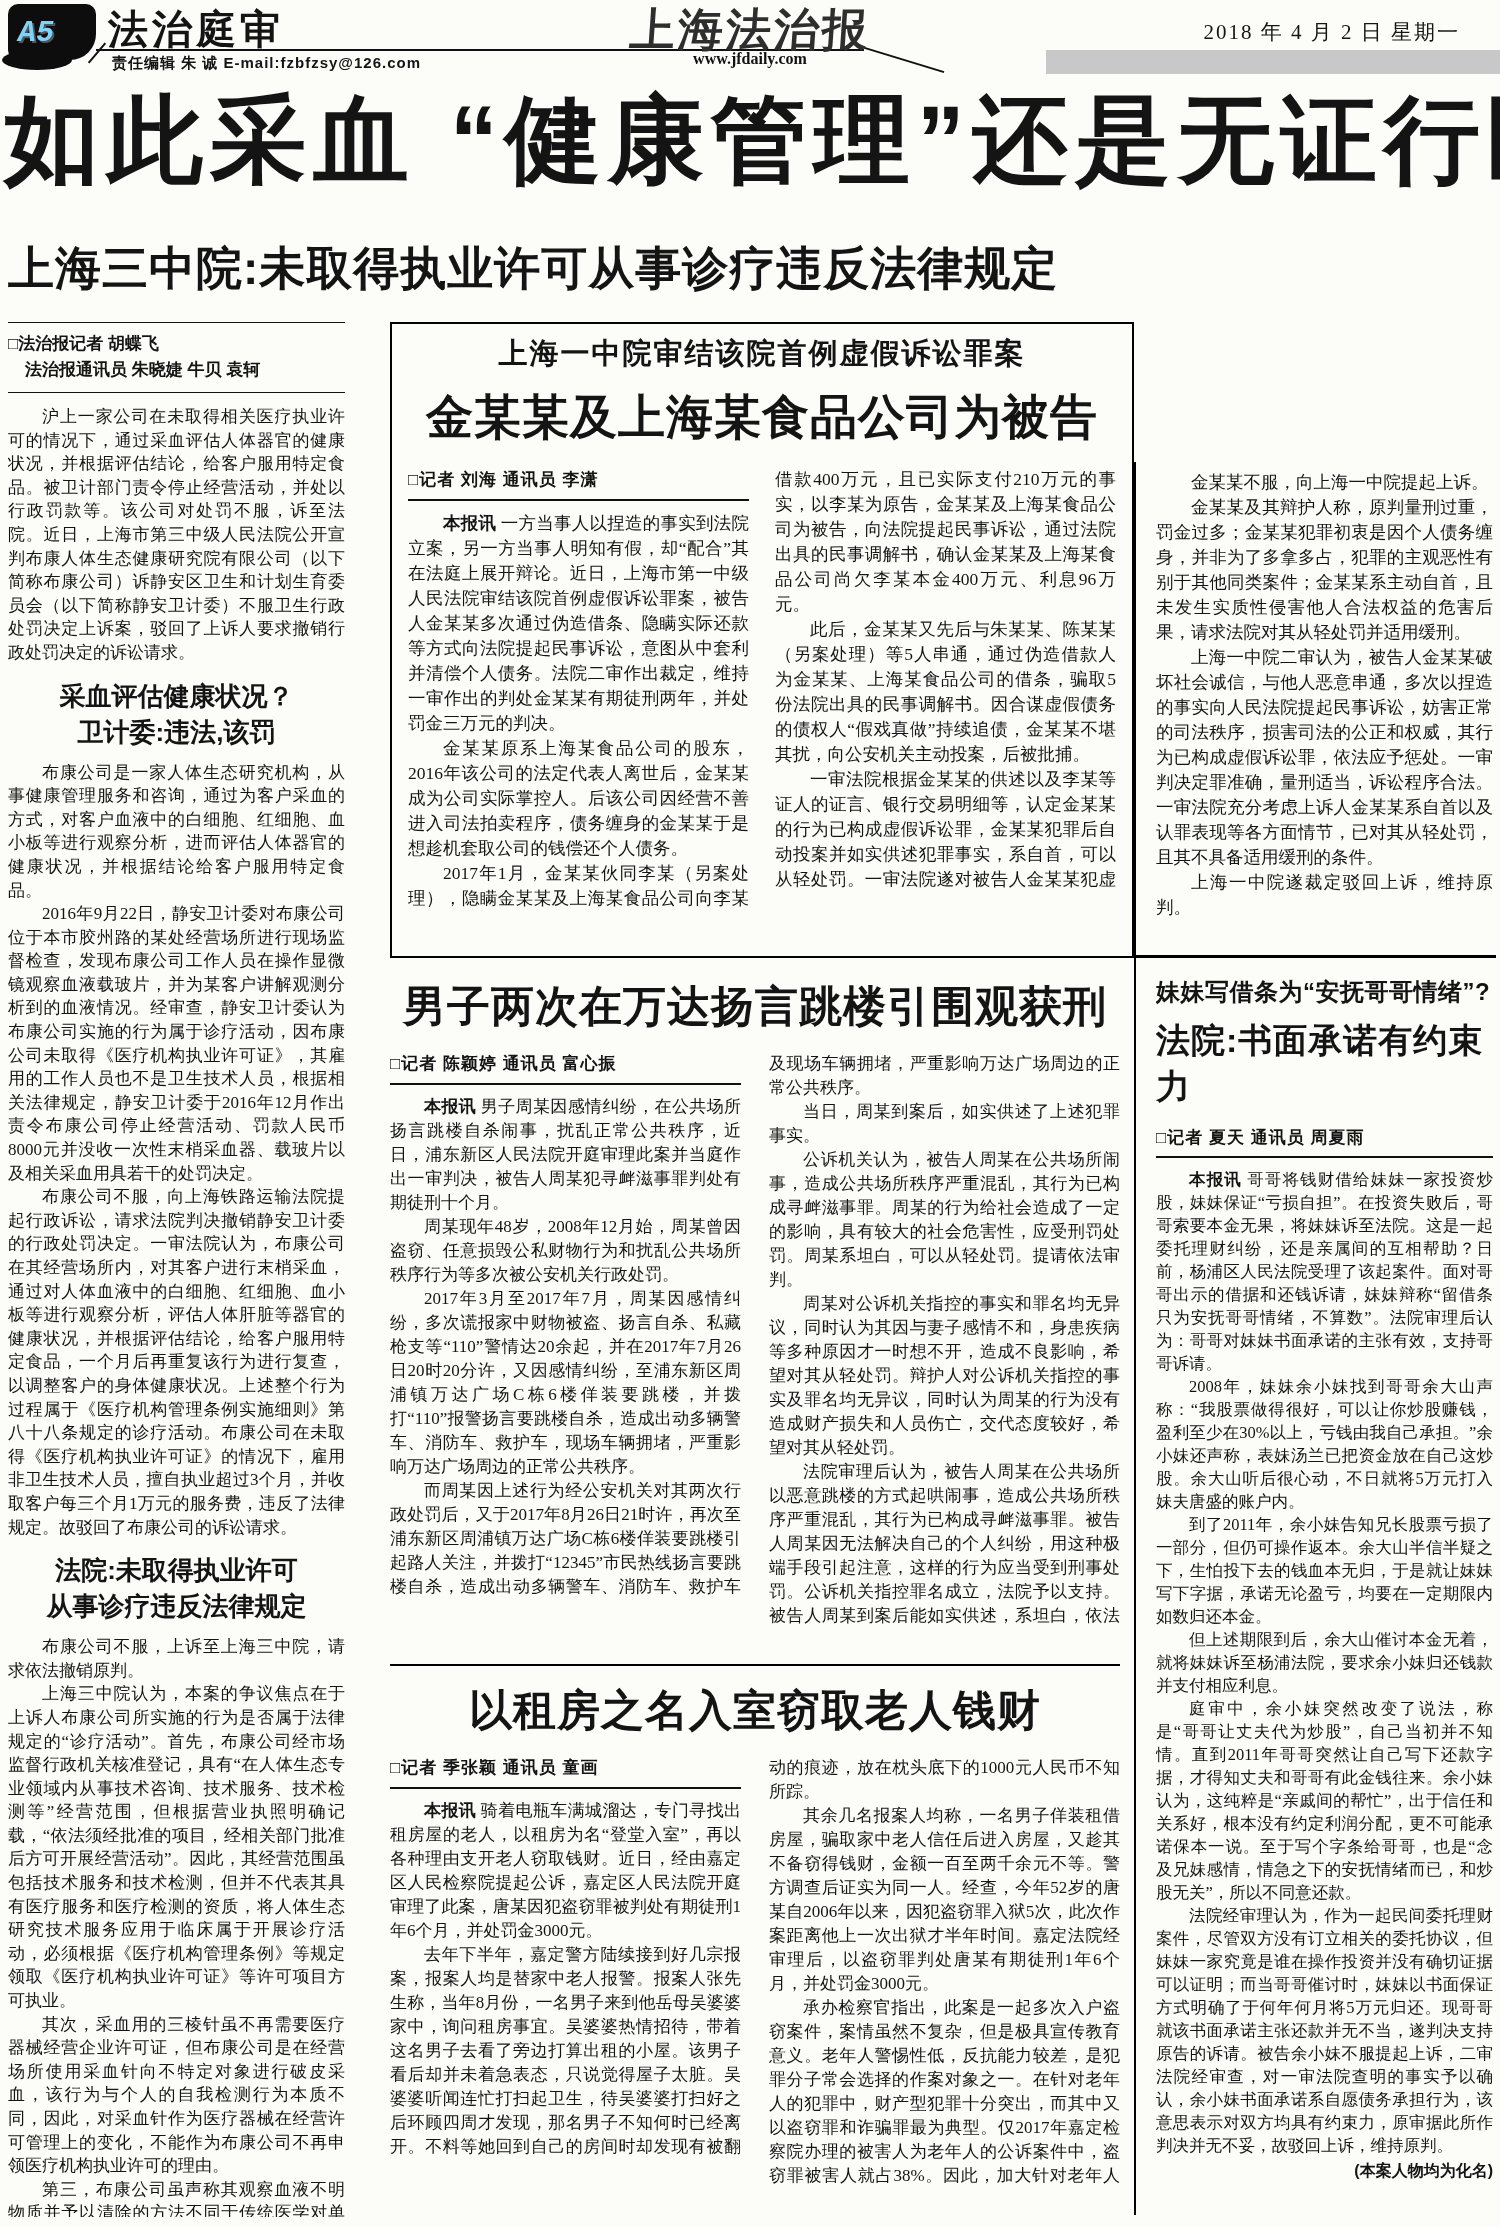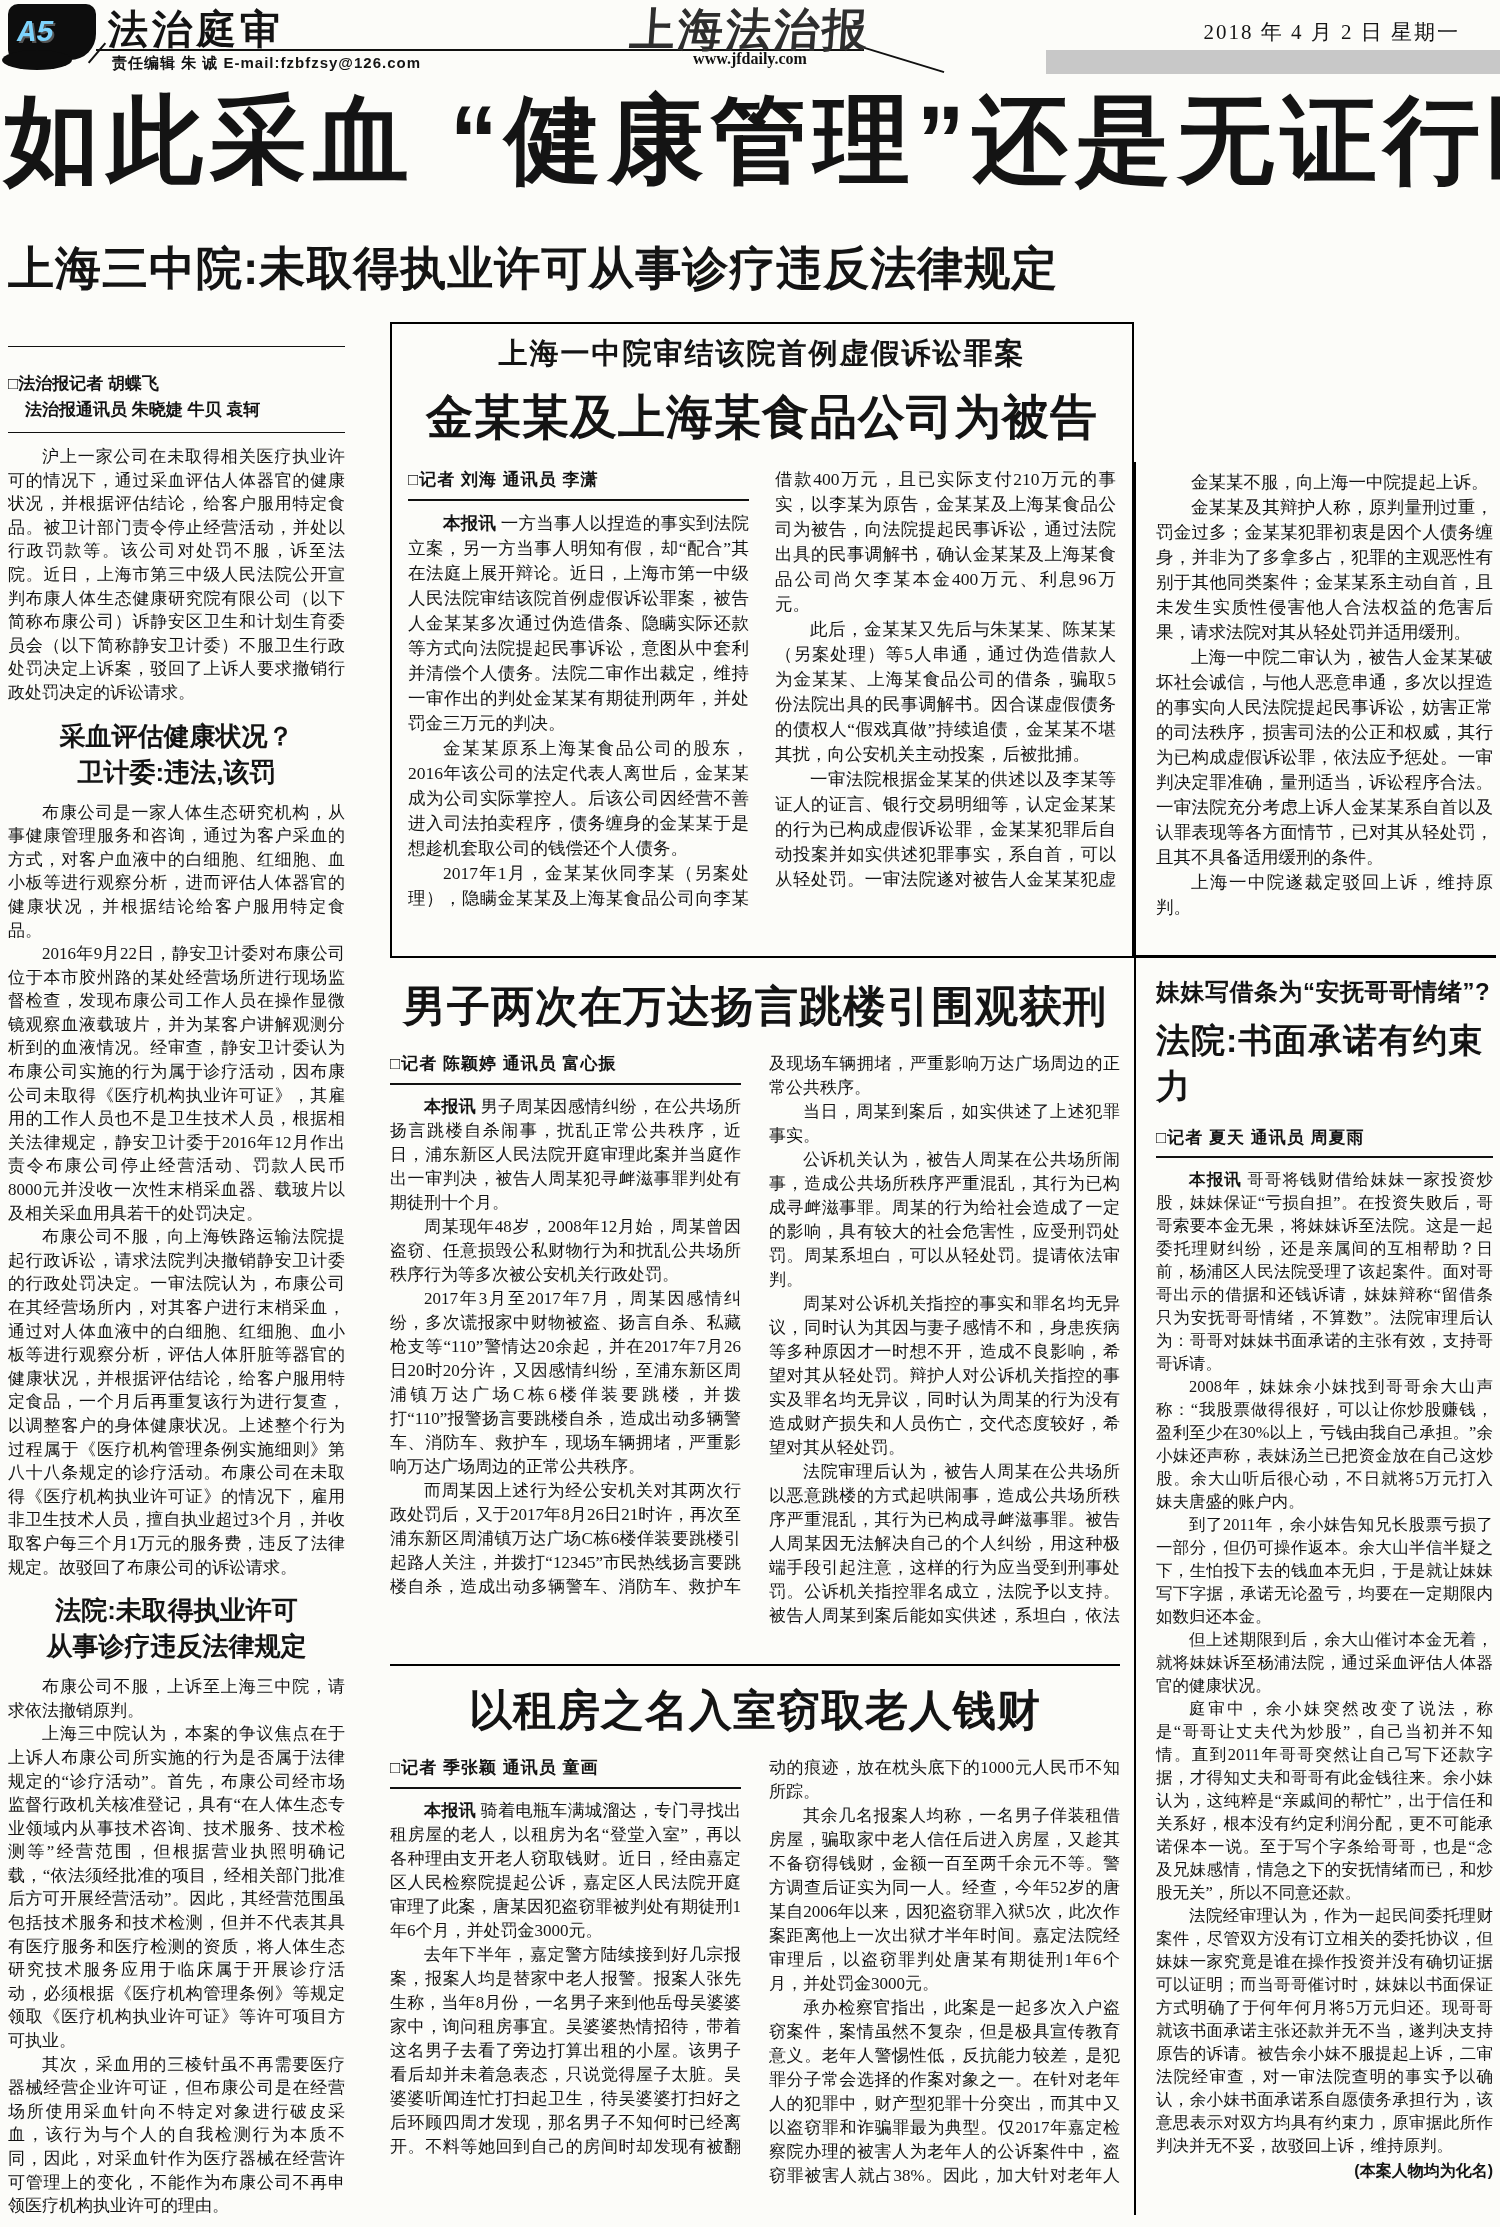--- a/index.html
+++ b/index.html
@@ -36,21 +36,21 @@
          font-size:96px;line-height:112px;letter-spacing:7px;white-space:nowrap;}
   .deck{position:absolute;left:8px;top:238px;width:1240px;
          font-family:"Liberation Sans",sans-serif;font-weight:800;font-size:46px;letter-spacing:1px;}
   
   p{margin:0;text-indent:2em;text-align:justify;}
   .byline{font-family:Liberation Sans, sans-serif;font-weight:700;font-size:17px;
          text-indent:0;letter-spacing:1px;}
   .byline-rule{border-bottom:2px solid #111;margin:7px 0 10px 0;}
   
   .col-left{position:absolute;left:8px;top:322px;width:337px;height:1895px;overflow:hidden;}
-  .lead-bylines{border-top:1.5px solid #111;border-bottom:1.5px solid #111;padding:24px 0 9px 0;margin-top:24px;}
+  .lead-bylines{border-top:1.5px solid #111;border-bottom:1.5px solid #111;padding:8px 0 9px 0;}
   .lead-bylines div{font-family:"Liberation Sans",sans-serif;font-weight:700;font-size:17px;line-height:26px;}
   .lead-bylines div+div{padding-left:17px;}
   .col-left .body{margin-top:12px;font-size:17px;line-height:23.6px;}
   .subhead{font-family:"Liberation Sans",sans-serif;font-weight:900;font-size:26px;
          line-height:36px;text-align:center;margin:13px 0 11px 0;}
   
   .boxed{position:absolute;left:390px;top:322px;width:744px;height:636px;border:2.5px solid #000;
          box-sizing:border-box;padding:10px 16px;}
   .box-kicker{font-family:"Liberation Sans",sans-serif;font-weight:800;font-size:29px;
          text-align:center;margin-top:0;letter-spacing:2px;}
@@ -200,21 +200,21 @@
   <div class="art-sister">
     <div class="sister-kicker">妹妹写借条为“安抚哥哥情绪”?</div>
     <div class="sister-headline">法院:书面承诺有约束力</div>
     <div class="byline">□记者 夏天 通讯员 周夏雨</div>
     <div class="byline-rule"></div>
     <div class="body">
       <div>
           <p><b>本报讯</b> 哥哥将钱财借给妹妹一家投资炒股，妹妹保证“亏损自担”。在投资失败后，哥哥索要本金无果，将妹妹诉至法院。这是一起委托理财纠纷，还是亲属间的互相帮助？日前，杨浦区人民法院受理了该起案件。面对哥哥出示的借据和还钱诉请，妹妹辩称“留借条只为安抚哥哥情绪，不算数”。法院审理后认为：哥哥对妹妹书面承诺的主张有效，支持哥哥诉请。</p>
           <p>2008年，妹妹余小妹找到哥哥余大山声称：“我股票做得很好，可以让你炒股赚钱，盈利至少在30%以上，亏钱由我自己承担。”余小妹还声称，表妹汤兰已把资金放在自己这炒股。余大山听后很心动，不日就将5万元打入妹夫唐盛的账户内。</p>
           <p>到了2011年，余小妹告知兄长股票亏损了一部分，但仍可操作返本。余大山半信半疑之下，生怕投下去的钱血本无归，于是就让妹妹写下字据，承诺无论盈亏，均要在一定期限内如数归还本金。</p>
-          <p>但上述期限到后，余大山催讨本金无着，就将妹妹诉至杨浦法院，通过采血评估人体器官的健康状况。</p>
+          <p>但上述期限到后，余大山催讨本金无着，就将妹妹诉至杨浦法院，要求余小妹归还钱款并支付相应利息。</p>
           <p>庭审中，余小妹突然改变了说法，称是“哥哥让丈夫代为炒股”，自己当初并不知情。直到2011年哥哥突然让自己写下还款字据，才得知丈夫和哥哥有此金钱往来。余小妹认为，这纯粹是“亲戚间的帮忙”，出于信任和关系好，根本没有约定利润分配，更不可能承诺保本一说。至于写个字条给哥哥，也是“念及兄妹感情，情急之下的安抚情绪而已，和炒股无关”，所以不同意还款。</p>
           <p>法院经审理认为，作为一起民间委托理财案件，尽管双方没有订立相关的委托协议，但妹妹一家究竟是谁在操作投资并没有确切证据可以证明；而当哥哥催讨时，妹妹以书面保证方式明确了于何年何月将5万元归还。现哥哥就该书面承诺主张还款并无不当，遂判决支持原告的诉请。被告余小妹不服提起上诉，二审法院经审查，对一审法院查明的事实予以确认，余小妹书面承诺系自愿债务承担行为，该意思表示对双方均具有约束力，原审据此所作判决并无不妥，故驳回上诉，维持原判。</p>
         </div>
       <div class="sister-note">(本案人物均为化名)</div>
     </div>
   </div>
 
 </div>
 
 </body></html>

